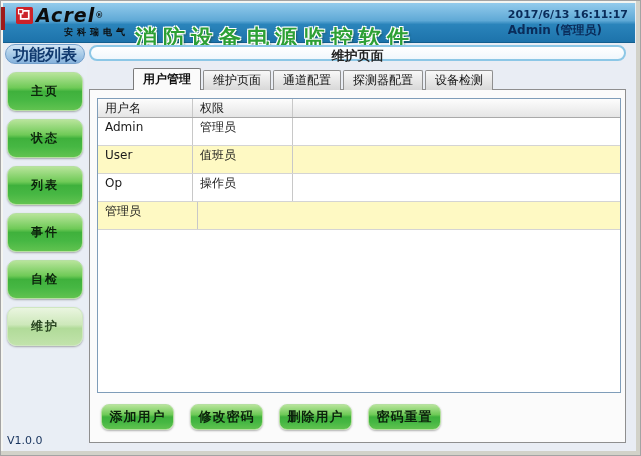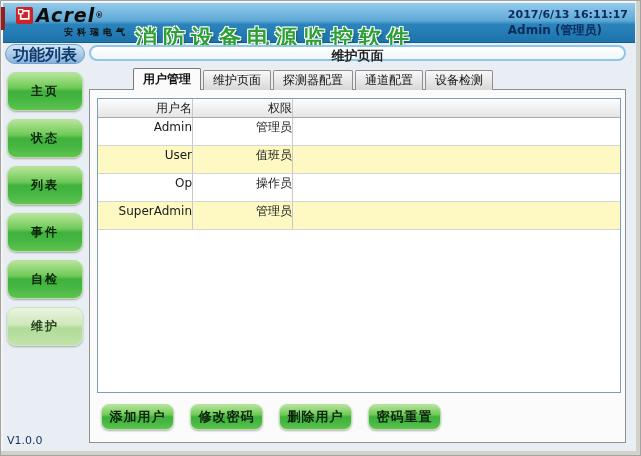--- a/index.html
+++ b/index.html
@@ -79,21 +79,21 @@
   }
 
   
   .user-table {
     position:absolute; left:7px; top:8px; width:524px; bottom:49px;
     border:1px solid #7f9db9; background:#fff; overflow:hidden; font-size:12px; color:#1a1a1a;
   }
   .t-head { display:flex; height:19px; background:linear-gradient(180deg,#fdfdfd 0%,#e5e5e5 100%); border-bottom:1px solid #a9a9a9; }
   .t-row { display:flex; height:28px; border-bottom:1px solid #d4d4d4; background:#fff; cursor:default; }
   .t-row.alt { background:#fef9c3; }
-  .c1,.c2,.c3 { line-height:18px; padding-left:7px; overflow:hidden; white-space:nowrap;text-align:right; }
+  .c1,.c2,.c3 { line-height:18px; padding-left:7px; overflow:hidden; white-space:nowrap; }
   .c1 { width:95px; border-right:1px solid #c8c8c8; }
   .c2 { width:100px; border-right:1px solid #c8c8c8; }
   .c3 { flex:1; }
 
   
   .btn-row { position:absolute; left:11px; bottom:12px; display:flex; gap:16px; }
   .action-btn {
     width:73px; height:26px; border-radius:8px; border:1px solid #b6e0a1;
     background:linear-gradient(180deg,#b7e49a 0%,#6fca57 40%,#3fb13c 50%,#46b743 72%,#61c350 100%);
     font-family:inherit; font-size:13px; font-weight:bold; color:#0c230c; letter-spacing:1px;
@@ -137,22 +137,22 @@
     <button class="nav-btn current">维护</button>
     <div class="version">V1.0.0</div>
   </div>
 
   <div class="main">
     <div class="page-title">维护页面</div>
 
     <div class="tabs">
       <div class="tab active">用户管理</div>
       <div class="tab">维护页面</div>
+      <div class="tab">通道配置</div>
       <div class="tab">探测器配置</div>
-      <div class="tab">通道配置</div>
       <div class="tab">设备检测</div>
     </div>
 
     <div class="tab-page">
 
       <div class="user-table">
         <div class="t-head">
           <div class="c1">用户名</div>
           <div class="c2">权限</div>
           <div class="c3"></div>
@@ -166,21 +166,20 @@
           <div class="c1">User</div>
           <div class="c2">值班员</div>
           <div class="c3"></div>
         </div>
         <div class="t-row">
           <div class="c1">Op</div>
           <div class="c2">操作员</div>
           <div class="c3"></div>
         </div>
         <div class="t-row alt">
-          <div class="c1">SuperAdmin</div>
           <div class="c2">管理员</div>
           <div class="c3"></div>
         </div>
       </div>
 
       <div class="btn-row">
         <button class="action-btn">添加用户</button>
         <button class="action-btn">修改密码</button>
         <button class="action-btn">删除用户</button>
         <button class="action-btn">密码重置</button>

